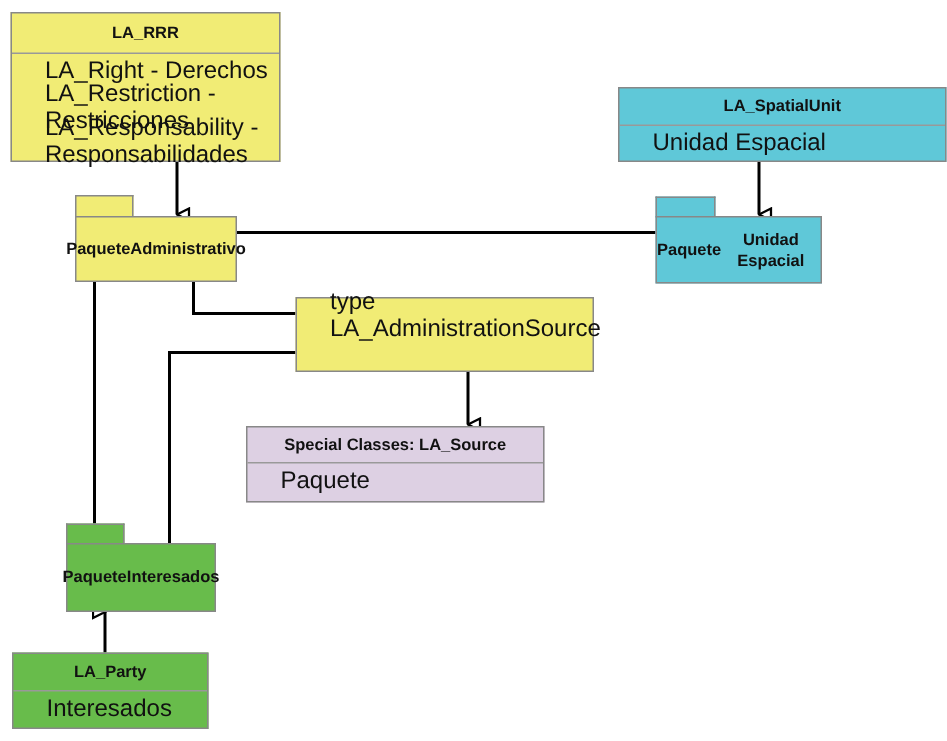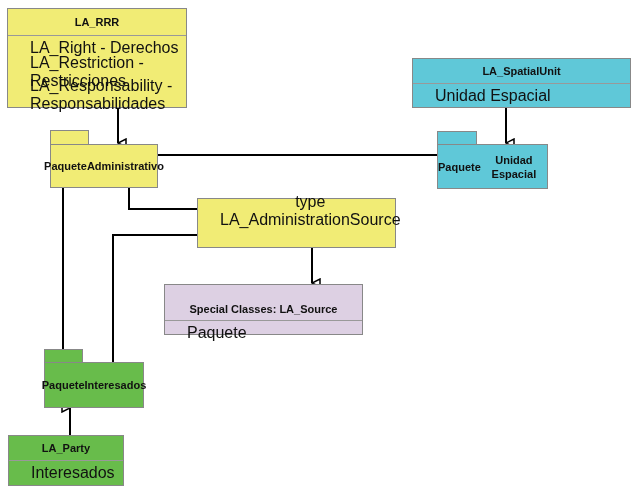--- a/index.html
+++ b/index.html
@@ -64,30 +64,30 @@
   <span>Administrativo</span>
 </div>
 
 <div class="pkg-tab cyan" style="left:437px; top:131px; width:40px; height:14px;"></div>
 <div class="pkg-body cyan" style="left:437px; top:144px; width:111px; height:45px;">
   <span>Paquete</span>
   <span>Unidad Espacial</span>
 </div>
 
 <div class="cls yellow" style="left:197px; top:198px; width:199px; height:50px;">
-  <div class="row" style="height:23px;text-align:center;">type LA_AdministrationSource</div>
+  <div class="row" style="height:23px;">type LA_AdministrationSource</div>
 </div>
 
 <div class="cls lav" style="left:164px; top:284px; width:199px; height:51px;">
-  <div class="hdr" style="height:24px;margin-top:12px;">Special Classes: LA_Source</div>
+  <div class="hdr" style="height:24px;">Special Classes: LA_Source</div>
   <div class="row" style="height:23px;">Paquete</div>
 </div>
 
 <div class="pkg-tab green" style="left:44px; top:349px; width:39px; height:14px;"></div>
 <div class="pkg-body green" style="left:44px; top:362px; width:100px; height:46px;">
   <span>Paquete</span>
   <span>Interesados</span>
 </div>
 
-<div class="cls green" style="left:8px; top:435px; width:116px; height:51px;">
+<div class="cls green" style="left:8px; top:435px; width:131px; height:51px;">
   <div class="hdr" style="height:25px;">LA_Party</div>
   <div class="row" style="height:24px;">Interesados</div>
 </div>
 
 </body></html>

